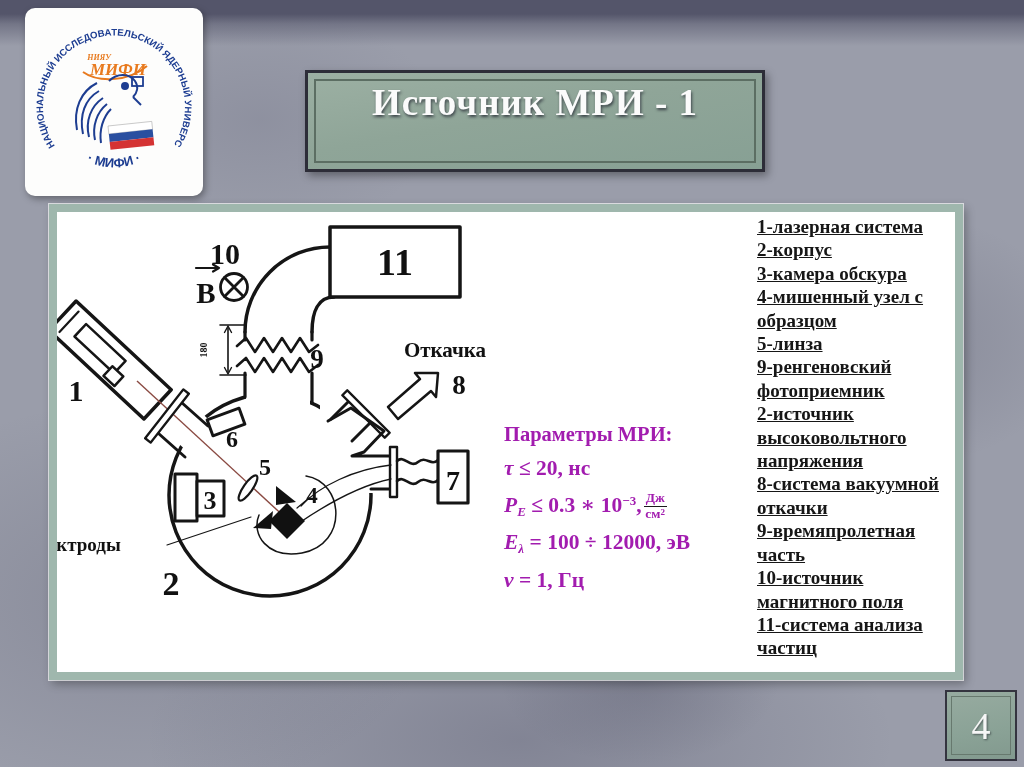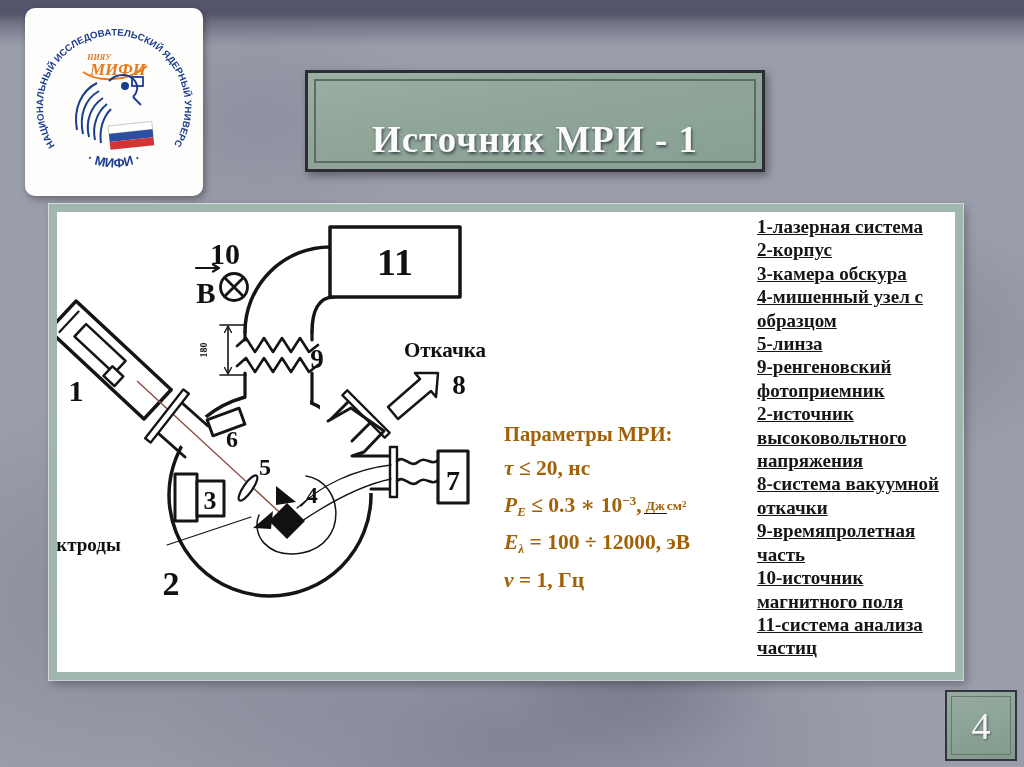--- a/index.html
+++ b/index.html
@@ -23,47 +23,47 @@
   }
   .title-box{
     position:absolute;left:305px;top:70px;width:460px;height:102px;
     background:linear-gradient(170deg,#9cb0a3 0%,#8fa598 45%,#87a094 100%);
     border:3px solid #2d2d38;box-sizing:border-box;
     box-shadow:3px 4px 8px rgba(0,0,0,0.35);
   }
   .title-inner{
     position:absolute;left:6px;top:6px;right:6px;bottom:6px;
     border:2px solid #5c6e63;
-    display:flex;align-items:flex-end;justify-content:center;
+    display:flex;align-items:flex-start;justify-content:center;
   }
   .title-inner h1{
     margin:0;font-size:37px;font-weight:bold;letter-spacing:1px;color:#fbfbfb;
     text-shadow:1px 2px 3px rgba(15,15,30,0.65);
     font-family:"Liberation Serif","DejaVu Serif",serif;
   }
   .panel{
     position:absolute;left:49px;top:204px;width:914px;height:476px;box-sizing:border-box;
     border:8px solid #9fb7ad;background:#ffffff;
     box-shadow:0 0 0 1px rgba(255,255,255,0.65), 3px 4px 9px rgba(0,0,0,0.3);
   }
   .diagram{position:absolute;left:0;top:0;}
   .legend{
     position:absolute;left:700px;top:3px;width:202px;
     font-size:19px;font-weight:bold;line-height:23.4px;color:#161616;text-decoration:underline;
   }
   .leg{margin:0;}
   .params{
-    position:absolute;left:447px;top:211px;width:270px;color:#a16207;
+    position:absolute;left:447px;top:211px;width:270px;color:#a21caf;
   }
   .params .p-title{font-size:20.5px;font-weight:bold;margin-bottom:7px;}
   .pline{font-size:21.5px;font-weight:bold;line-height:31.5px;white-space:nowrap;}
   .v{font-style:italic;}
   .pline sub{font-size:13px;font-style:italic;vertical-align:-4px;}
   .pline sup{font-size:13px;vertical-align:7px;}
-  .frac{display:inline-flex;flex-direction:row;vertical-align:middle;
+  .frac{display:inline-flex;flex-direction:column;vertical-align:middle;
         font-size:13.5px;line-height:1.1;text-align:center;margin-left:2px;}
   .frac .fn{border-bottom:1.6px solid #1a1a1a;padding:0 2px;}
   .frac sup{font-size:9px;vertical-align:3px;}
   .page-box{
     position:absolute;left:945px;top:690px;width:72px;height:71px;box-sizing:border-box;
     background:linear-gradient(170deg,#97aba0 0%,#8aa296 60%,#82998e 100%);
     border:2px solid #34343f;
   }
   .page-inner{
     position:absolute;left:4px;top:4px;right:4px;bottom:4px;border:1px solid #67796e;

